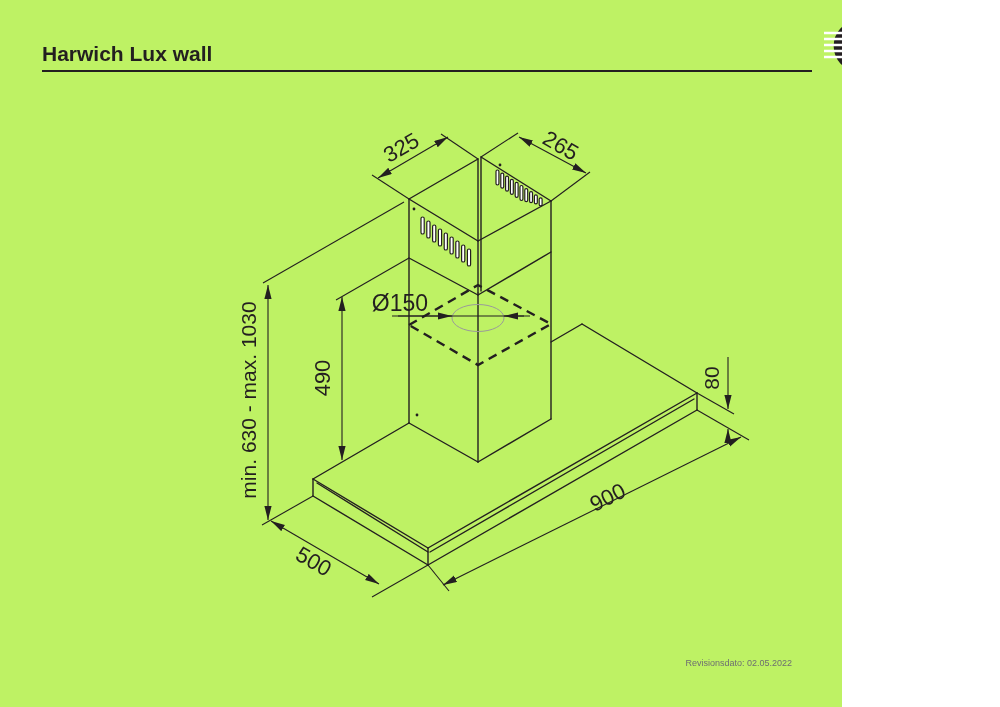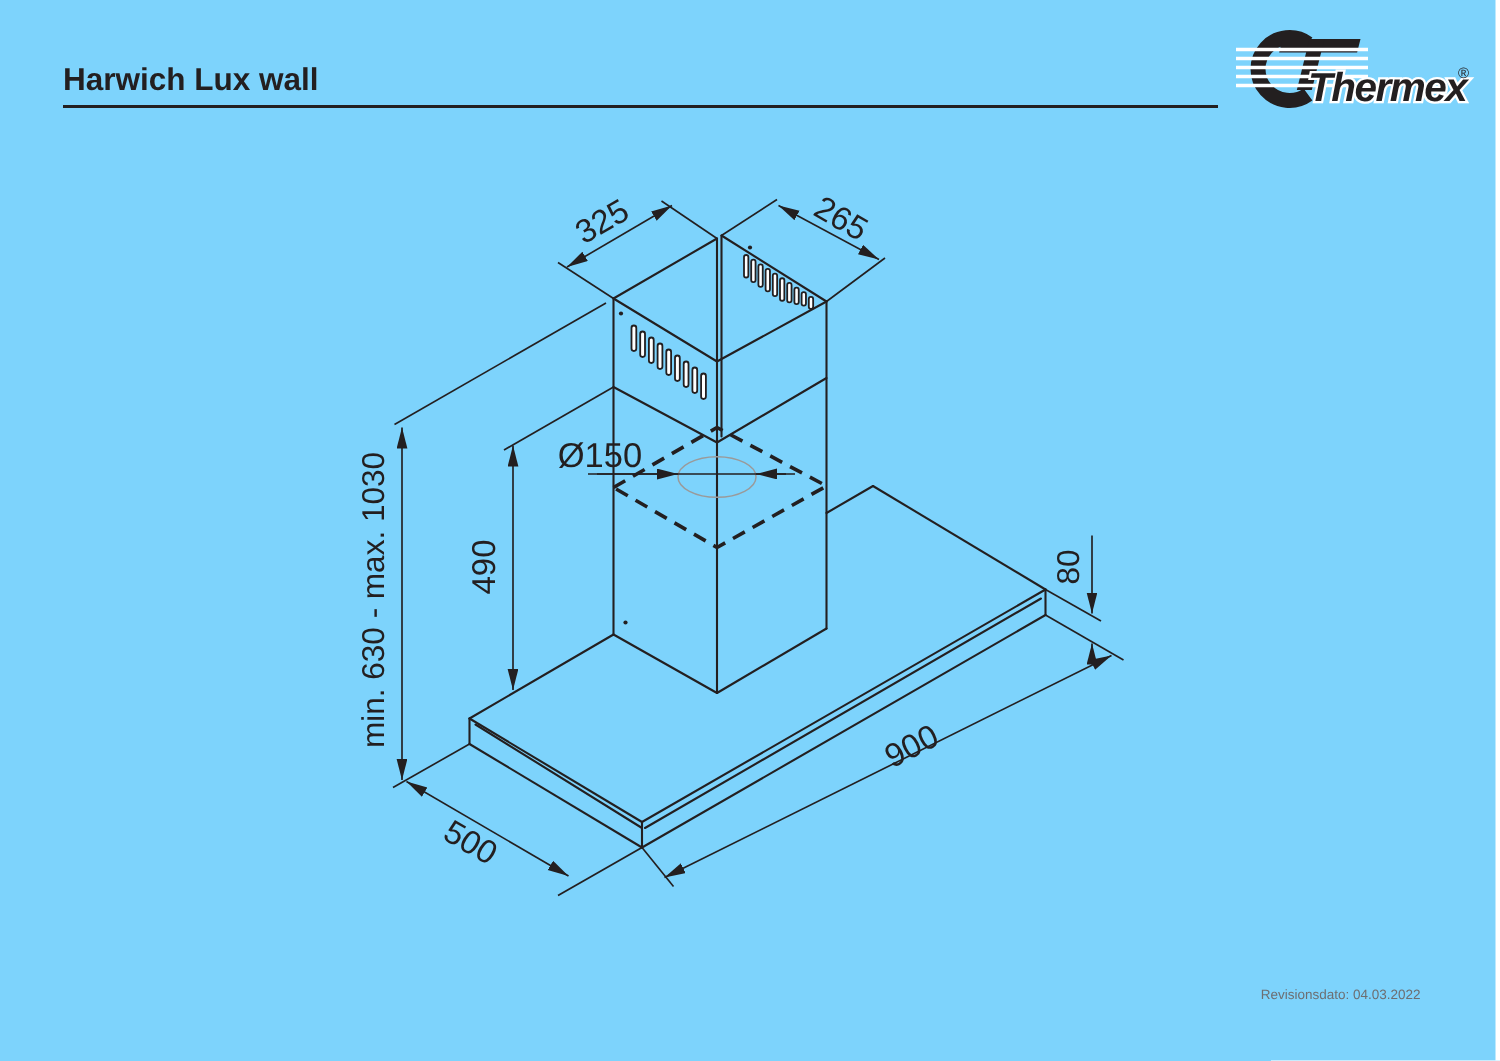--- a/index.html
+++ b/index.html
@@ -1,16 +1,16 @@
 <!DOCTYPE html>
 <html><head>
 <meta charset="utf-8">
 <style>
   html,body{margin:0;padding:0;background:#ffffff;}
-  #page{position:relative;width:997px;height:707px;background:#7dd3fc;overflow:hidden;
+  #page{position:relative;width:842px;height:707px;background:#bef264;overflow:hidden;
         font-family:"Liberation Sans",sans-serif;}
   #title{position:absolute;left:42px;top:42px;font-size:21px;font-weight:bold;
          color:#231f20;letter-spacing:0px;}
   #title-rule{position:absolute;left:42px;top:70px;width:770px;height:2px;background:#231f20;}
   #footer{position:absolute;right:50px;top:658px;font-size:9px;color:#6d6e71;}
   svg text{font-family:"Liberation Sans",sans-serif;fill:#231f20;}
   .obj{stroke:#231f20;stroke-width:1.4;fill:none;stroke-linecap:round;}
   .thin{stroke:#231f20;stroke-width:1.1;fill:none;}
   .dash{stroke:#231f20;stroke-width:2.4;fill:none;stroke-dasharray:9 6;stroke-linecap:butt;}
   .slot{stroke:#231f20;stroke-width:1.2;fill:#ffffff;}
@@ -149,14 +149,14 @@
     <text class="dimtext" transform="translate(405,154) rotate(-30)" text-anchor="middle">325</text>
     <text class="dimtext" transform="translate(557,152) rotate(30)" text-anchor="middle">265</text>
     <text x="400" y="311" text-anchor="middle" style="font-size:23px;">Ø150</text>
     <text class="dimtext" transform="translate(330,378) rotate(-90)" text-anchor="middle">490</text>
     <text transform="translate(256,400) rotate(-90)" text-anchor="middle" style="font-size:21px;">min. 630 - max. 1030</text>
     <text transform="translate(719,378) rotate(-90)" text-anchor="middle" style="font-size:21px;">80</text>
     <text class="dimtext" transform="translate(611,504) rotate(-27)" text-anchor="middle">900</text>
     <text class="dimtext" transform="translate(310,568) rotate(30)" text-anchor="middle">500</text>
   </svg>
 
-  <div id="footer">Revisionsdato: 04.03.2022</div>
+  <div id="footer">Revisionsdato: 02.05.2022</div>
 </div>
 
 </body></html>

